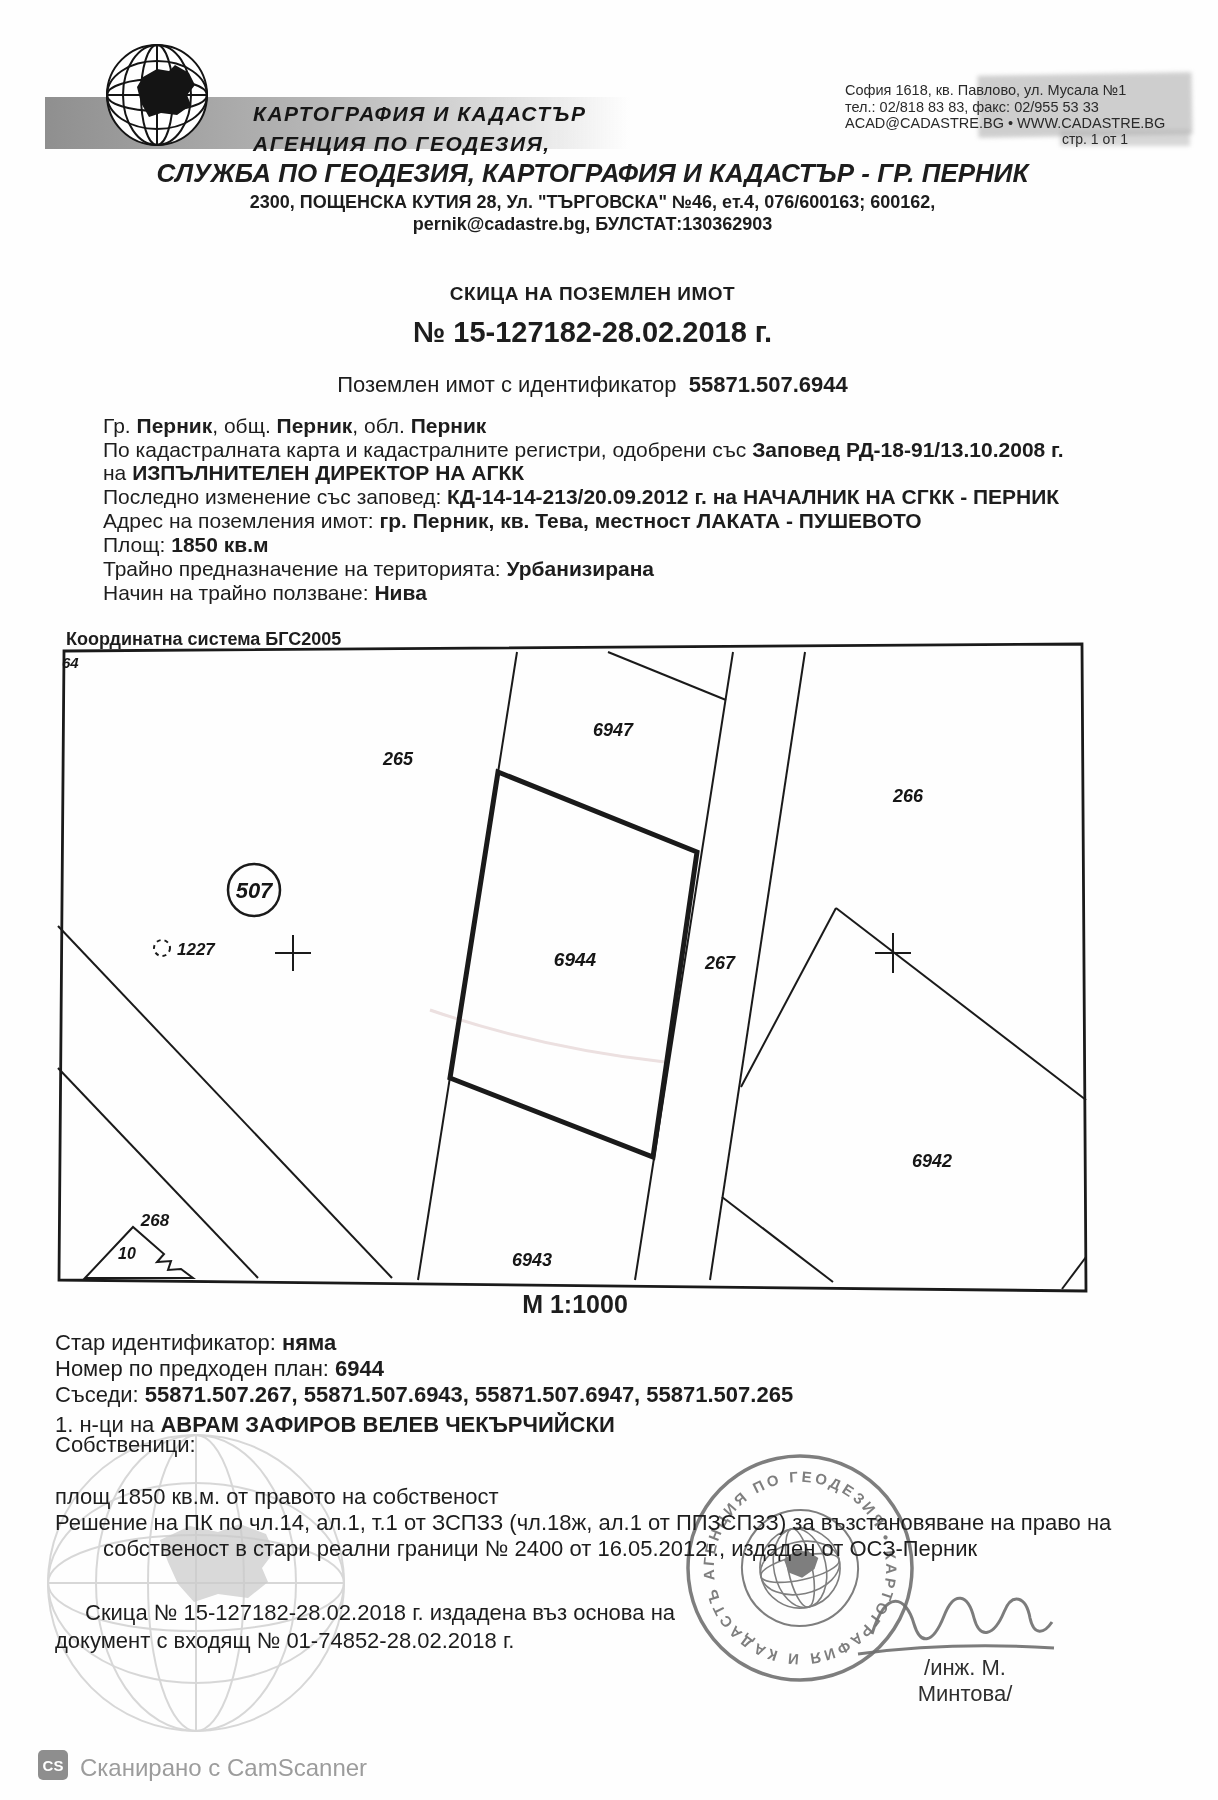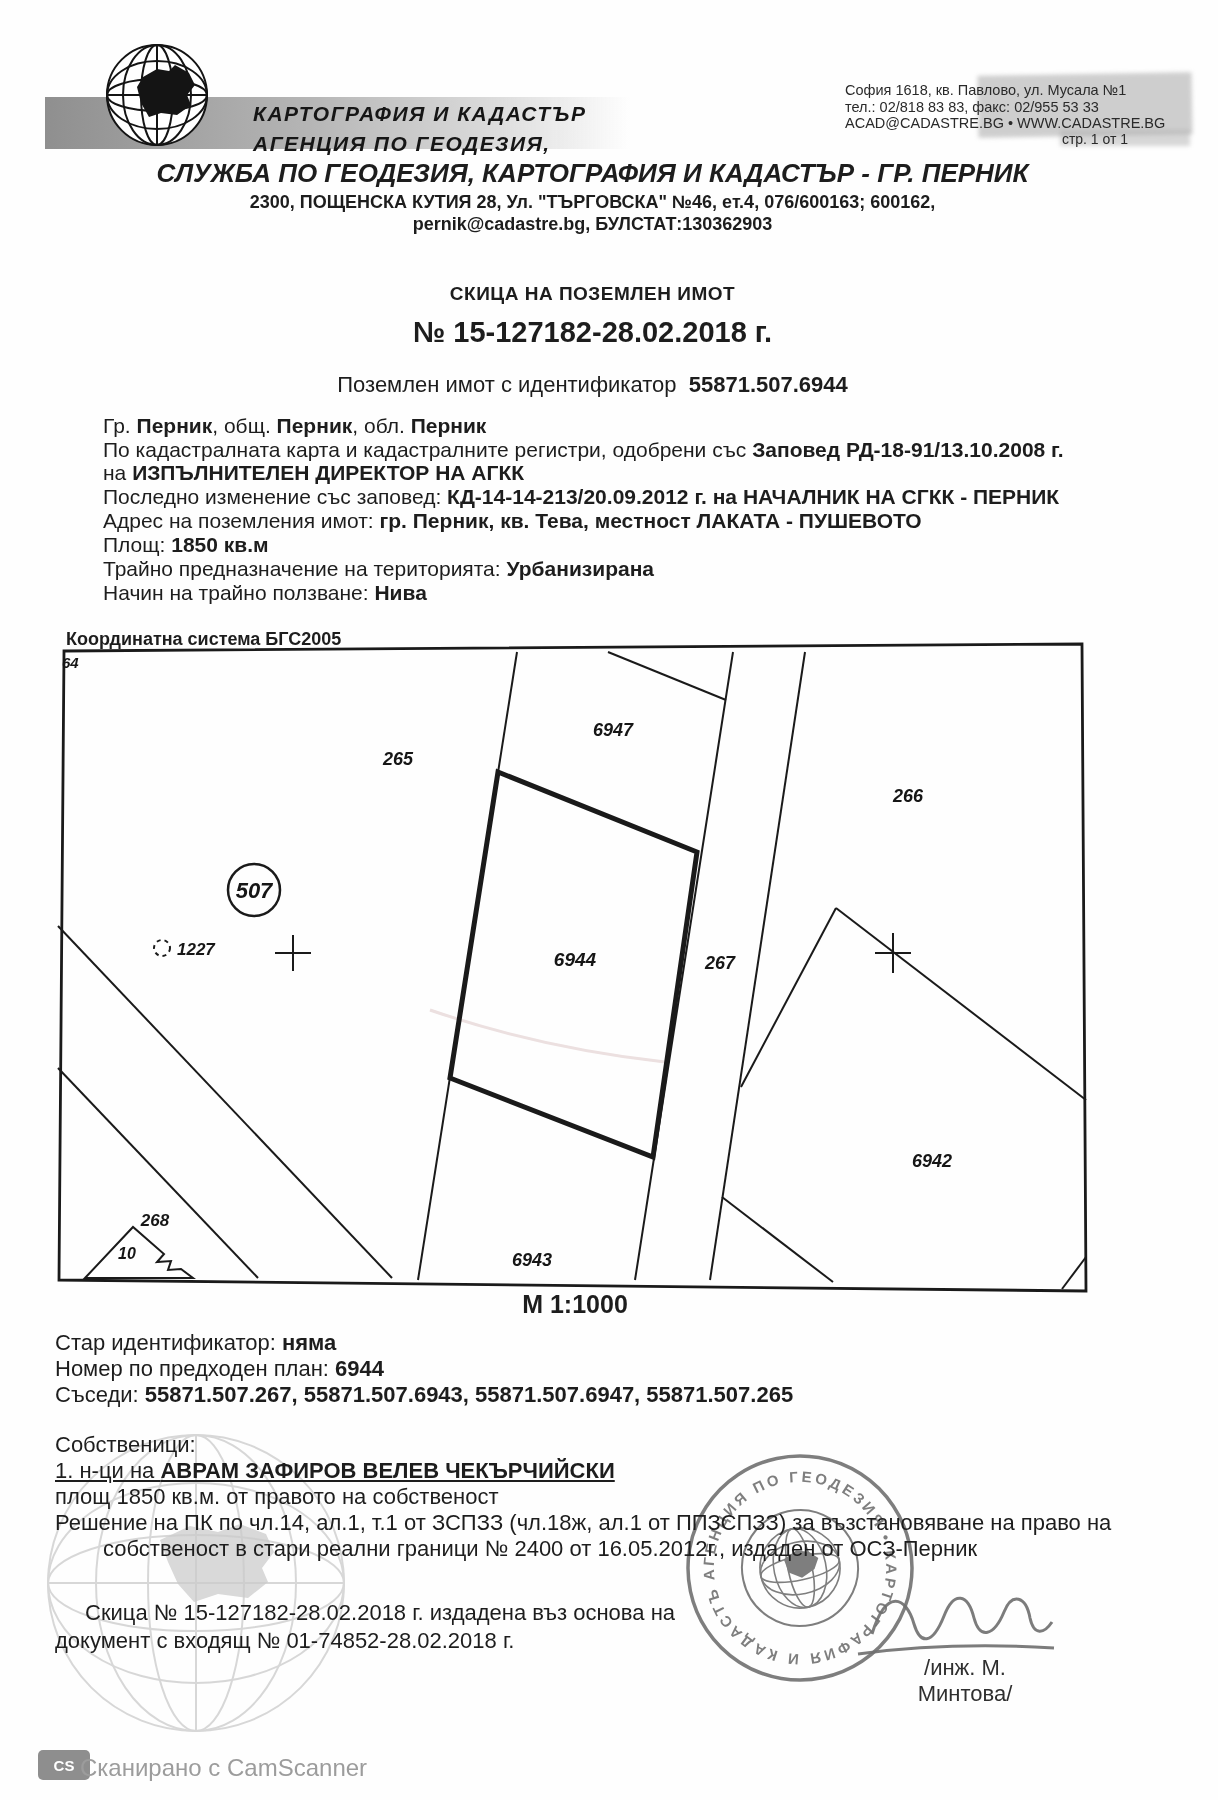--- a/index.html
+++ b/index.html
@@ -27,21 +27,21 @@
   .office-mail{top:214px;font-size:18px;font-weight:700;}
   .doc-title1{top:283px;font-size:19px;font-weight:700;letter-spacing:.5px;}
   .doc-title2{top:316px;font-size:29px;font-weight:700;}
   .subject{top:372px;font-size:22px;}
   .body-line{left:55px;font-size:21px;margin-left:48px;}
   .coordsys{left:66px;top:629px;font-size:18px;font-weight:700;}
   .scale{left:50px;top:1290px;width:1050px;text-align:center;font-size:25px;font-weight:700;}
   .detail{left:55px;font-size:22px;}
   .sig-name{left:880px;top:1655px;width:170px;text-align:center;font-size:22px;color:#2f2f2f;}
   
-  .cs-icon{left:38px;top:1750px;width:52px;height:30px;background:#8e8e8e;border-radius:5px;
+  .cs-icon{left:38px;top:1750px;width:30px;height:30px;background:#8e8e8e;border-radius:5px;
     color:#fff;font-size:15px;font-weight:700;display:flex;align-items:center;justify-content:center;}
   .cs-text{left:80px;top:1754px;font-size:24px;color:#9c9c9c;}
   svg{position:absolute;left:0;top:0;}
   svg text{font-family:"Liberation Sans","DejaVu Sans",sans-serif;}
   .plabel{font-style:italic;font-weight:700;fill:#161616;}
 </style>
 </head>
 <body>
 
 <div class="page">
@@ -211,21 +211,21 @@
     <span>Стар идентификатор: </span><span class="b">няма</span>
   </div>
   <div class="abs detail line" style="top:1356px;">
     <span>Номер по предходен план: </span><span class="b">6944</span>
   </div>
   <div class="abs detail line" style="top:1382px;">
     <span>Съседи: </span><span class="b">55871.507.267, 55871.507.6943, 55871.507.6947, 55871.507.265</span>
   </div>
 
   <div class="abs detail line" style="top:1432px;">Собственици:</div>
-  <div class="abs detail line" style="top:1458px;text-decoration:underline;">
+  <div class="abs detail line" style="top:1412px;">
     <span>1. н-ци на </span><span class="b">АВРАМ ЗАФИРОВ ВЕЛЕВ ЧЕКЪРЧИЙСКИ</span>
   </div>
   <div class="abs detail line" style="top:1484px;">площ 1850 кв.м. от правото на собственост</div>
   <div class="abs detail line" style="top:1510px;">Решение на ПК по чл.14, ал.1, т.1 от ЗСПЗЗ (чл.18ж, ал.1 от ППЗСПЗЗ) за възстановяване на право на</div>
   <div class="abs detail line" style="top:1536px;padding-left:48px;">собственост в стари реални граници № 2400 от 16.05.2012г., издаден от ОСЗ-Перник</div>
 
   <div class="abs detail line" style="top:1600px;padding-left:30px;">Скица № 15-127182-28.02.2018 г. издадена въз основа на</div>
   <div class="abs detail line" style="top:1628px;">документ с входящ № 01-74852-28.02.2018 г.</div>
   <div class="abs sig-name">/инж. М. Минтова/</div>
 

